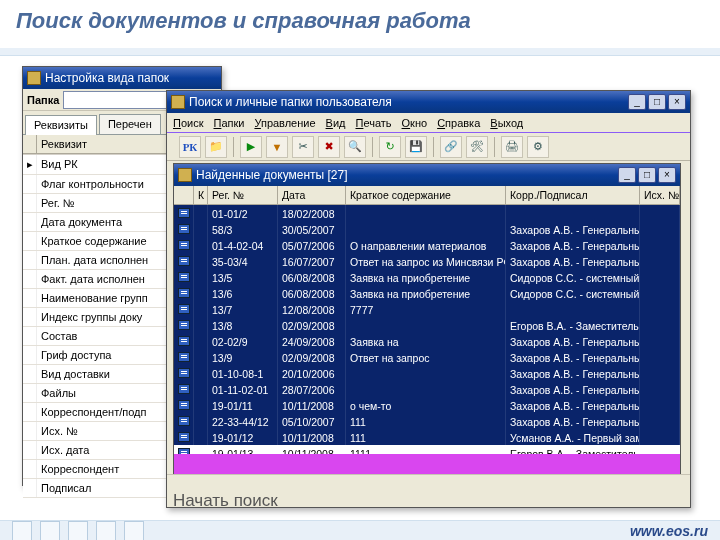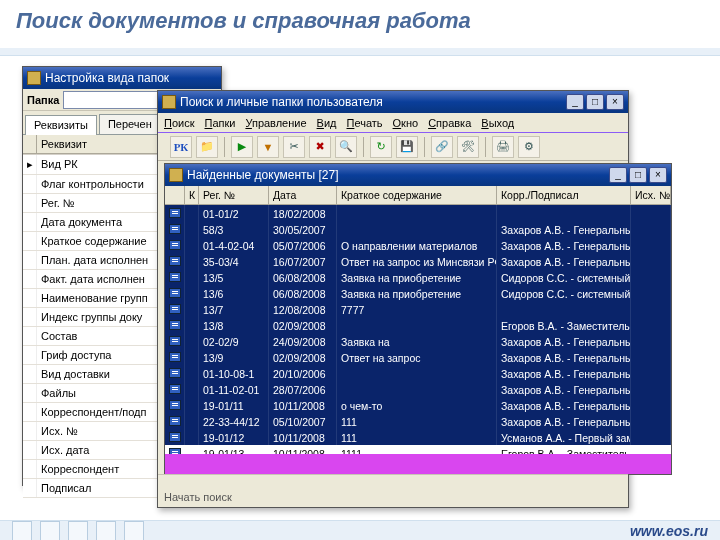--- a/index.html
+++ b/index.html
@@ -112,21 +112,21 @@
     padding: 3px 4px;
     font-size: 11px;
     border-right: 1px solid #eee;
     overflow: hidden; white-space: nowrap;
   }
   .row-ptr { width: 14px; text-align:center; color:#000; }
   .col-r { flex:1; }
   .reqlist .grid-row { border-bottom: 1px solid #e4e0d8; }
 
   
-  .win-main { top: 90px; left: 157px; width: 472px; height: 418px; }
+  .win-main { top: 90px; left: 166px; width: 525px; height: 418px; }
   .menubar {
     height: 20px; display:flex; align-items:center; gap:10px;
     padding: 0 6px; background:#ece9d8; font-size:11px; color:#000;
     border-bottom:1px solid #8b5cf6;
   }
   .menubar span u { text-decoration: underline; }
   .toolbar {
     height: 28px; background:#ece9d8; display:flex; align-items:center;
     gap:4px; padding:0 12px; border-bottom:1px solid #b8b4a4;
   }
@@ -164,21 +164,21 @@
     display:inline-block; width:12px; height:10px;
     background:#3060c0; border:1px solid #123; position:relative;
   }
   .doc-icon::after{
     content:""; position:absolute; left:2px; right:2px; top:2px; bottom:2px;
     background:repeating-linear-gradient(#fff,#fff 1px,#3060c0 1px,#3060c0 2px);
   }
   .statusbar {
     position:absolute; left:0; right:0; bottom:0; height:18px;
     background:#ece9d8; border-top:1px solid #c8c4b4;
-    padding:16px 6px; font-size:11px; color:#555;
+    padding:16px 6px; font-size:17px; color:#555;
   }
 
   
   .footer {
     position:absolute; left:0; right:0; bottom:0; height:20px;
     background:#e8f0f8; border-top:1px solid #d0e0ee;
     display:flex; align-items:center; padding:0 12px;
   }
   .footer .ficonbar { display:flex; gap:8px; }
   .footer .ficon {

